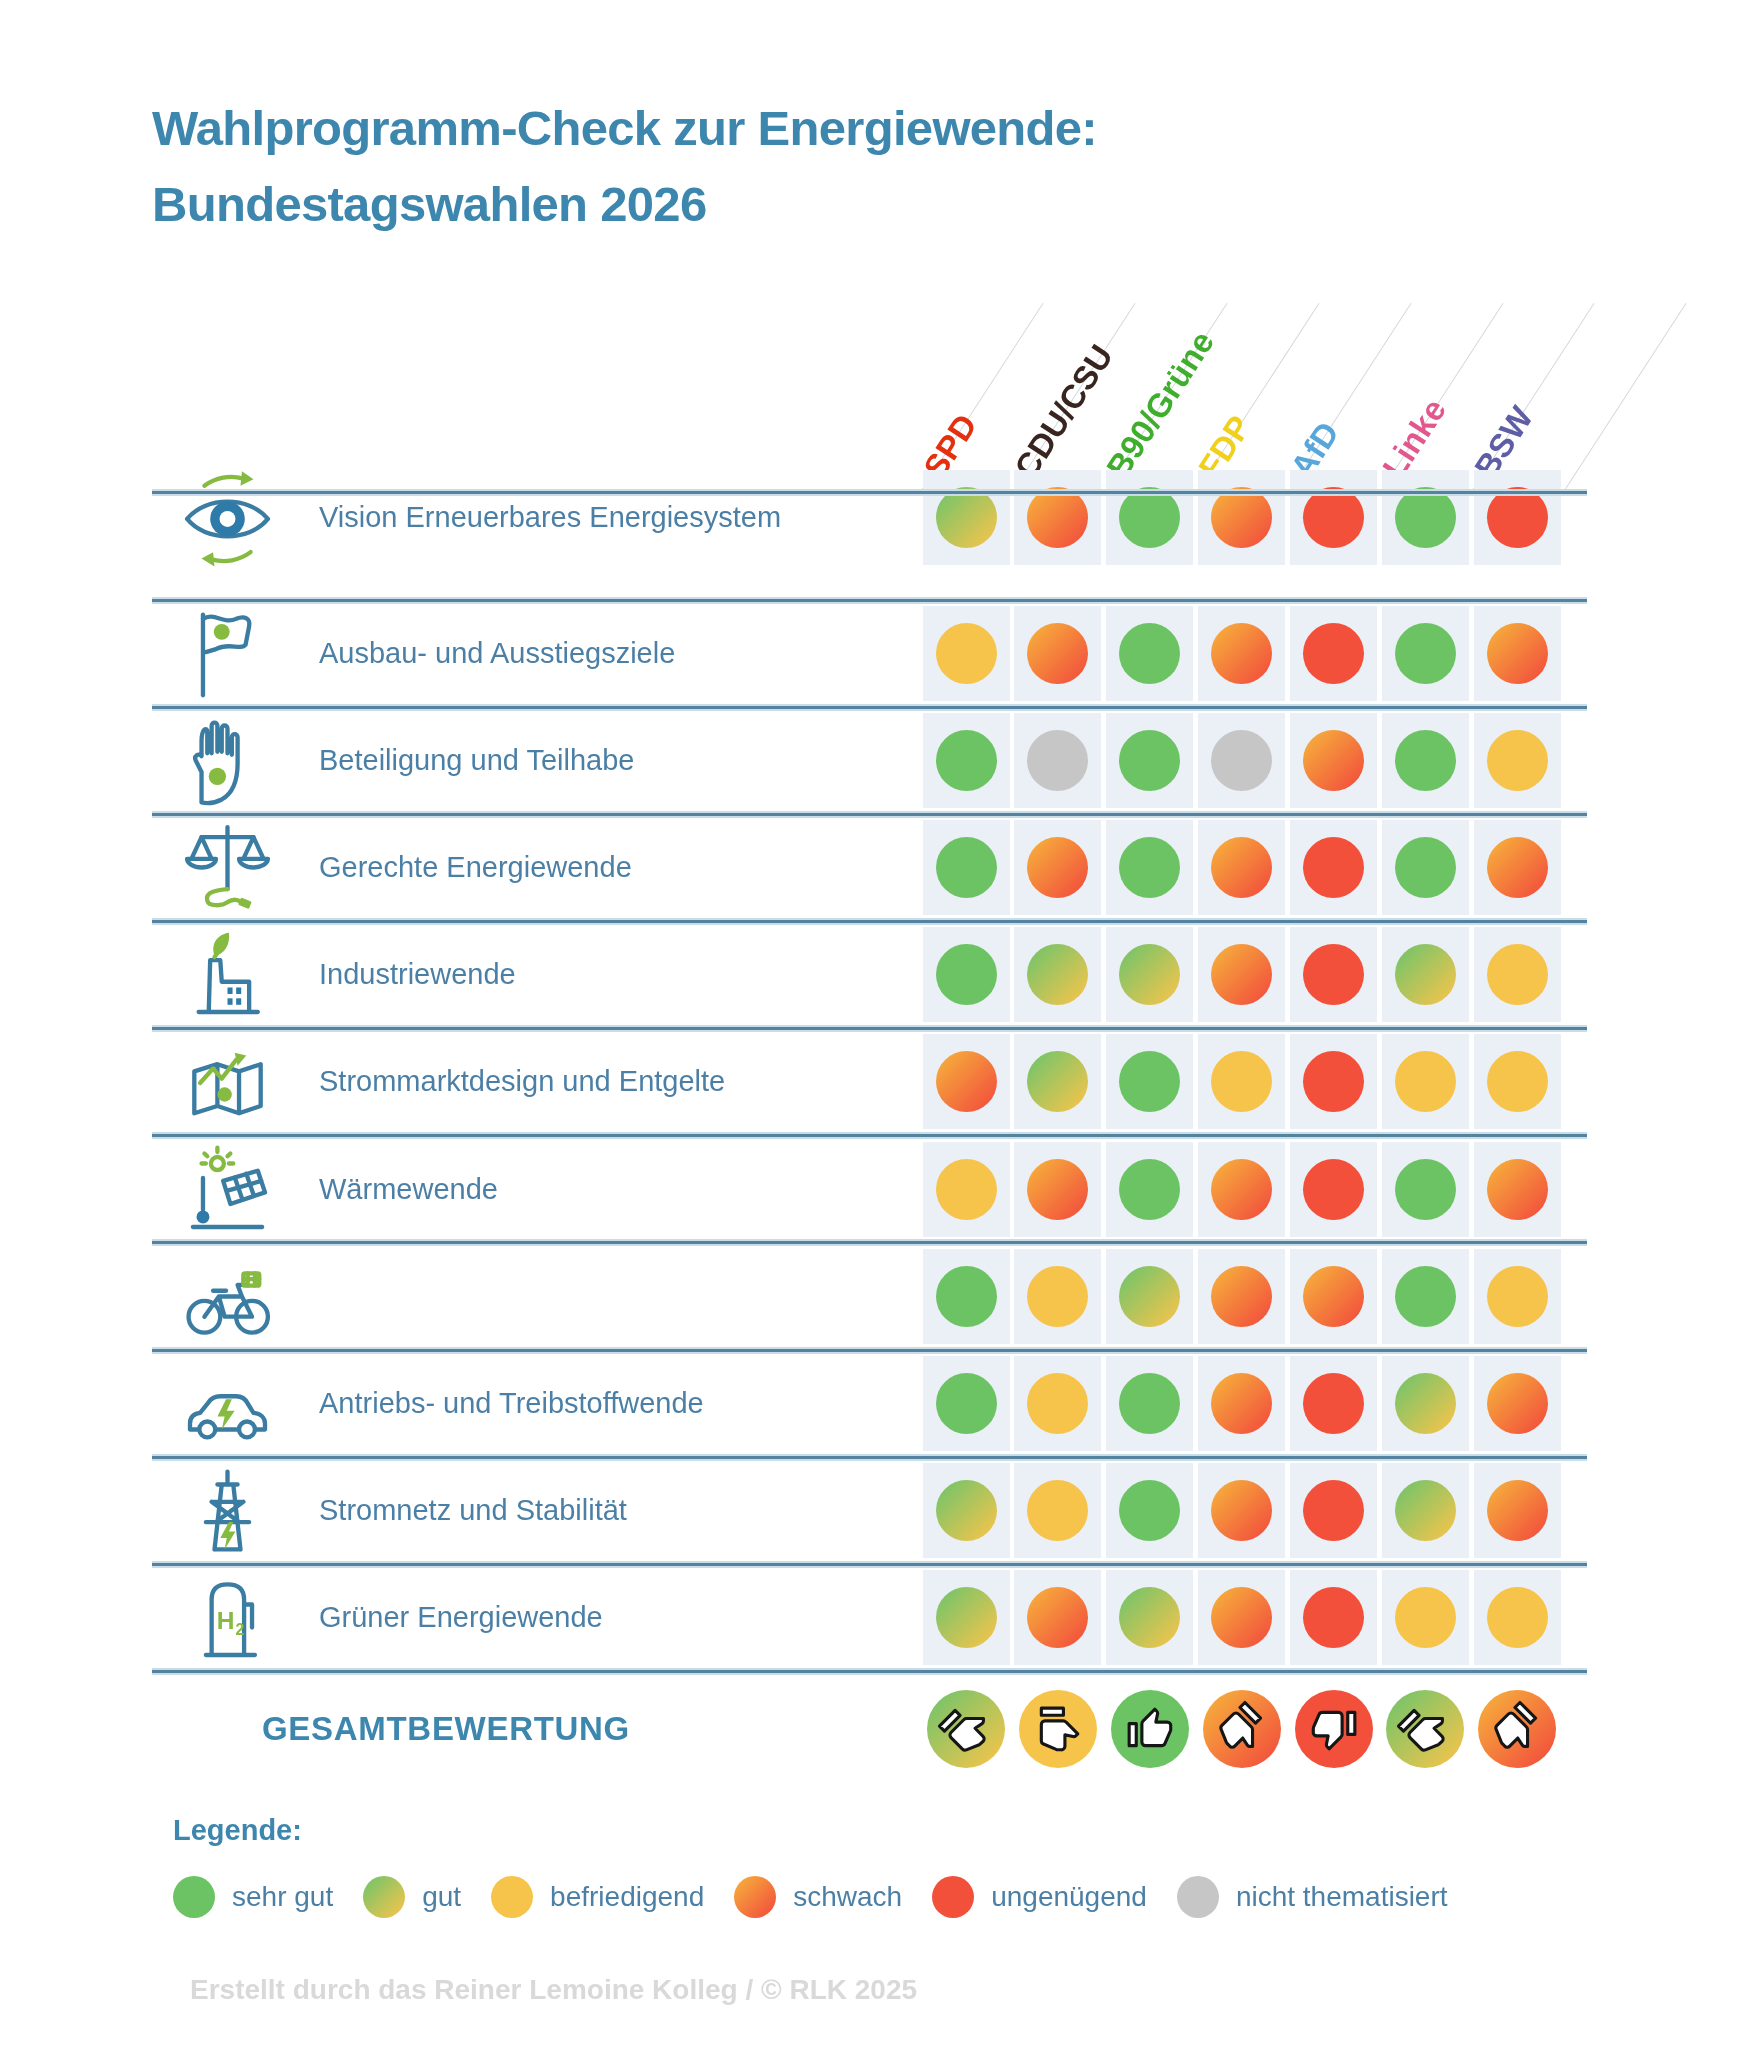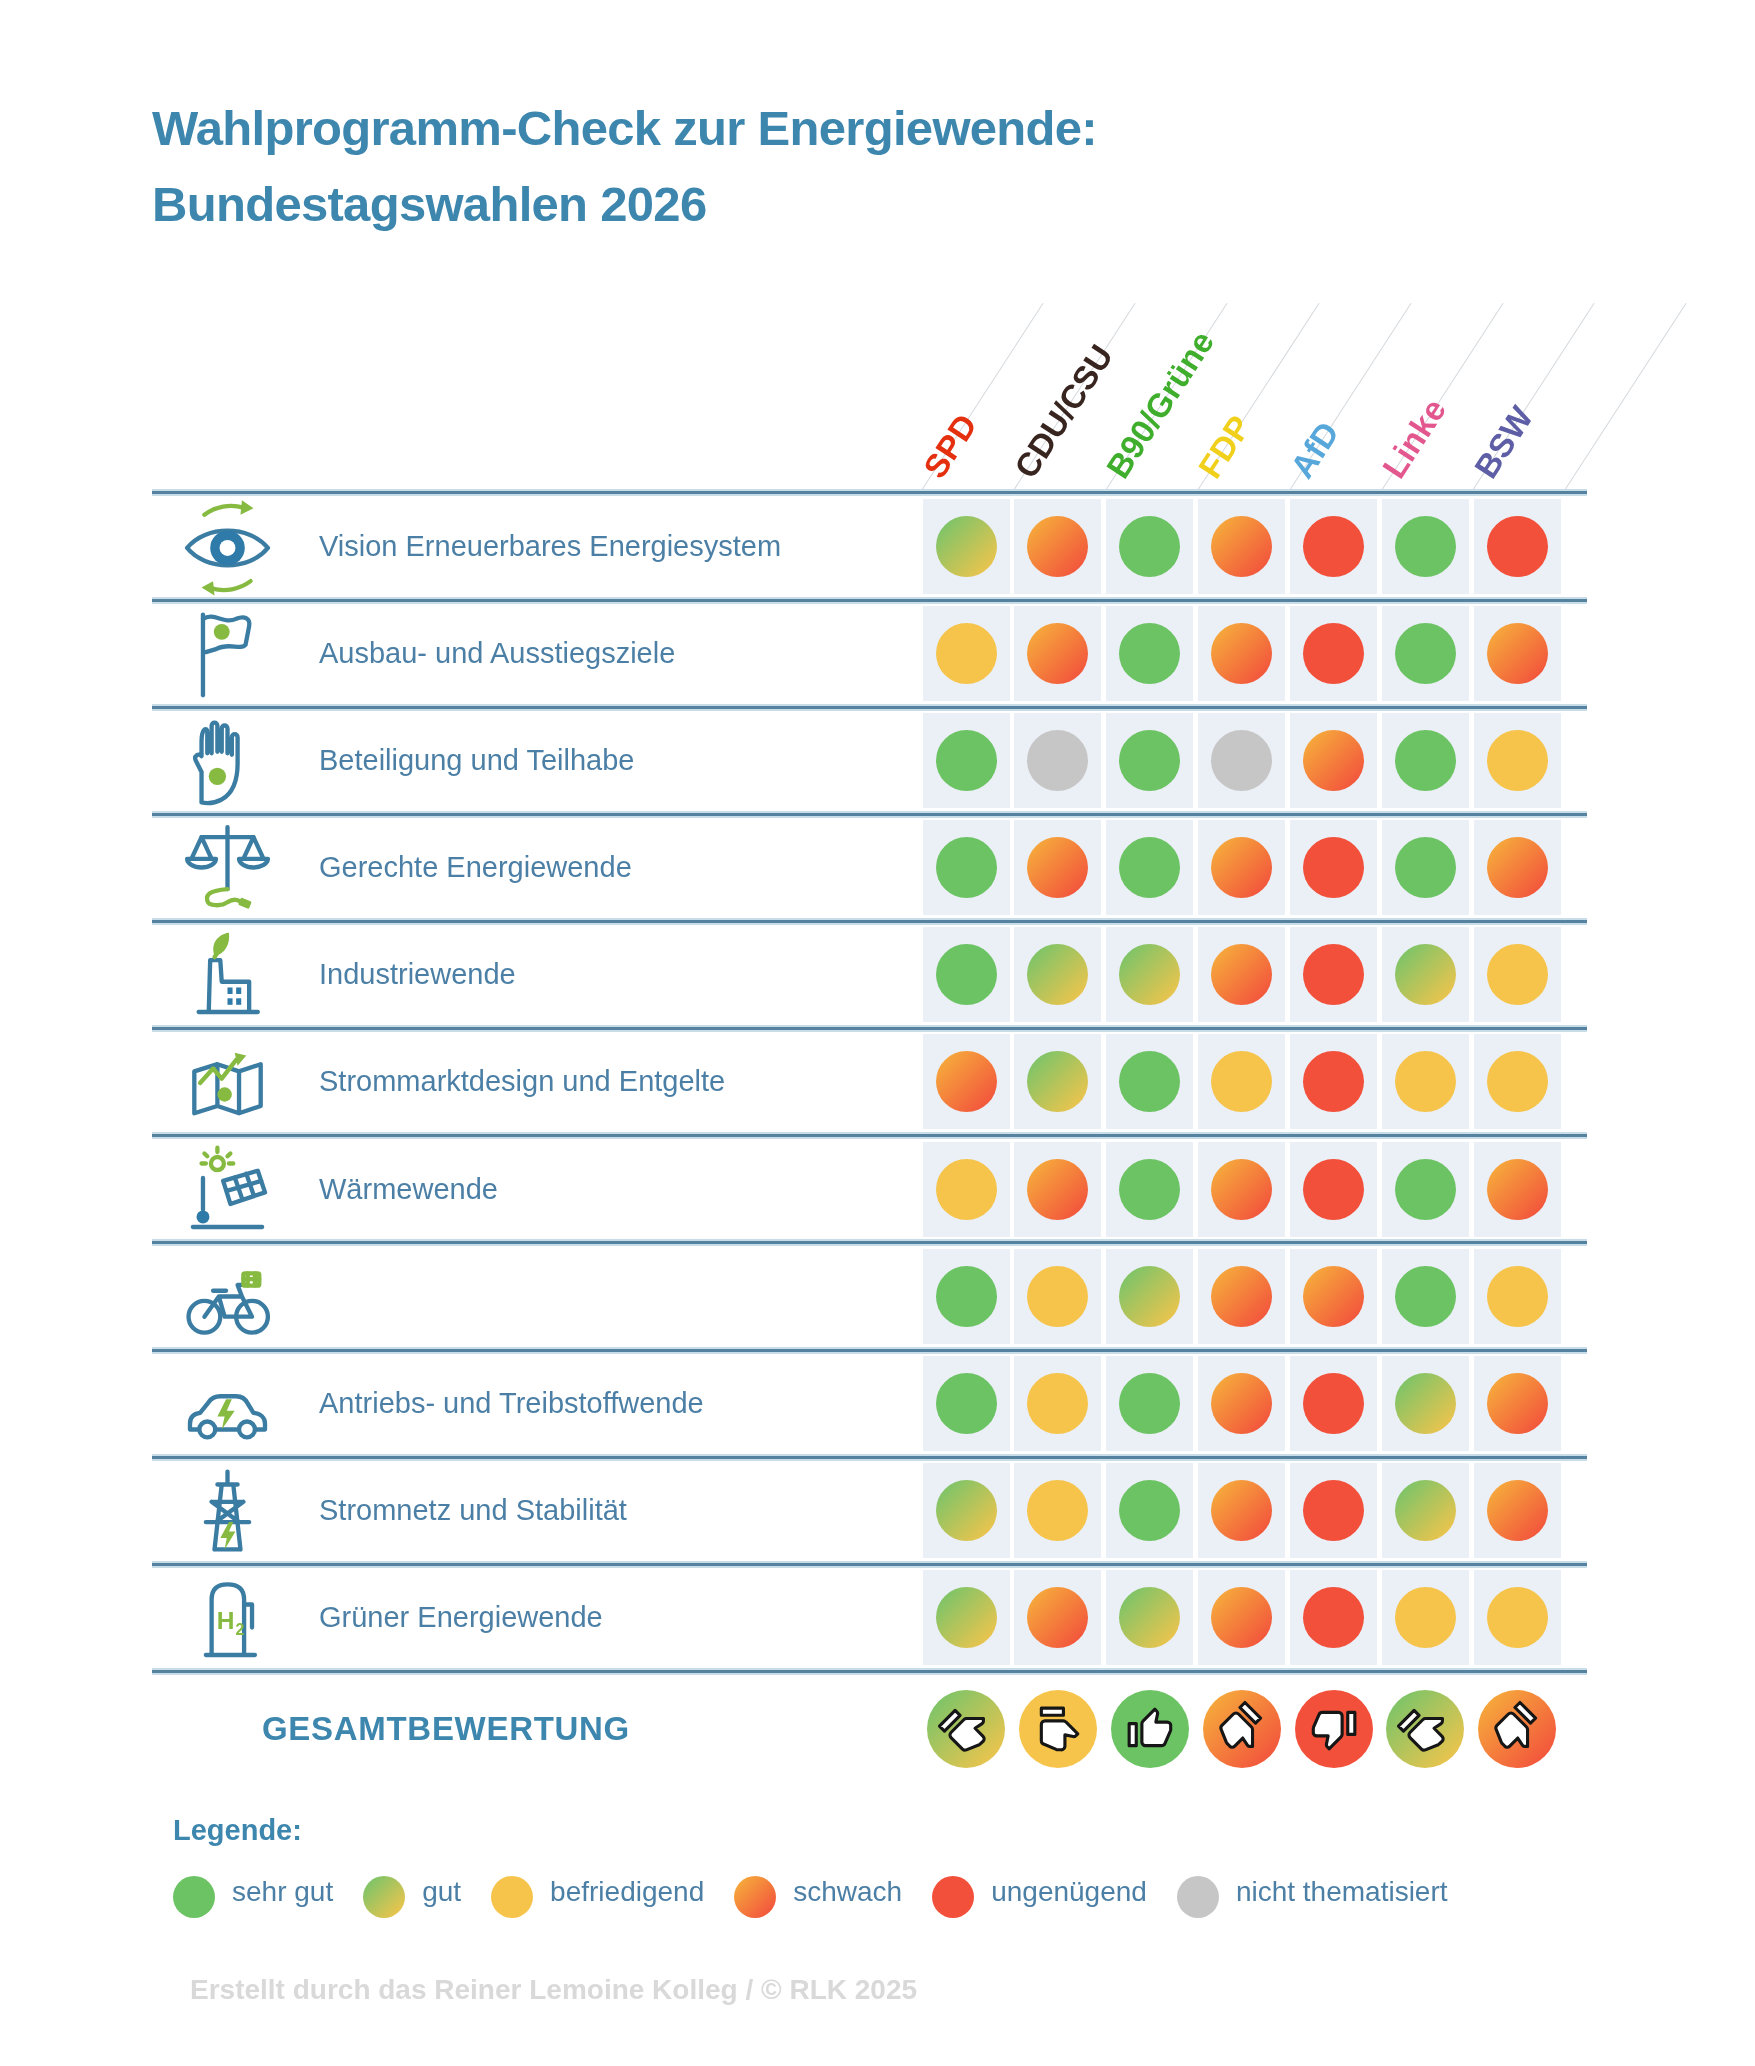--- a/index.html
+++ b/index.html
@@ -27,21 +27,21 @@
   
   .total-row{position:absolute;left:152px;top:1671px;width:1435px;height:116px;}
   .total-label{position:absolute;left:110px;top:0;height:100%;display:flex;align-items:center;
                font-size:33px;font-weight:bold;letter-spacing:0.7px;color:#3d86ae;}
   .badge{position:absolute;top:19px;width:78px;height:78px;border-radius:50%;
          display:flex;align-items:center;justify-content:center;}
   
   .legend{position:absolute;left:152px;top:1814px;width:1521px;}
   .legend-title{font-size:29px;font-weight:bold;color:#3d86ae;margin-left:21px;}
   .legend-items{display:flex;align-items:center;gap:30px;margin-top:29px;margin-left:21px;}
-  .litem{display:flex;gap:17px;}
+  .litem{display:flex;align-items:center;gap:17px;}
   .ldot{width:42px;height:42px;border-radius:50%;display:inline-block;}
   .llab{font-size:28px;color:#4b7fa5;white-space:nowrap;}
   .footer{position:absolute;left:190px;top:1974px;font-size:28px;font-weight:bold;color:#d9d9d9;}
   .ric{stroke:#3b7ca3;fill:none;stroke-width:6;stroke-linecap:round;stroke-linejoin:round;}
   .gr{stroke:#86ba40;}
   .grf{fill:#86ba40;stroke:none;}
 </style>
 </head>
 <body>
 
@@ -85,21 +85,21 @@
       <div class="hr" style="top:706px"></div>
       <div class="hr" style="top:813px"></div>
       <div class="hr" style="top:920px"></div>
       <div class="hr" style="top:1027px"></div>
       <div class="hr" style="top:1134px"></div>
       <div class="hr" style="top:1241px"></div>
       <div class="hr" style="top:1349px"></div>
       <div class="hr" style="top:1456px"></div>
       <div class="hr" style="top:1563px"></div>
       <div class="hr" style="top:1670px"></div>
-      <div class="row" style="top:493px;height:107px">
+      <div class="row" style="top:464px;height:107px">
           <div class="icb">
           <svg viewBox="0 0 140 140" width="101" height="101">
             <path class="ric" d="M14 72 C40 40 100 40 126 72 C100 104 40 104 14 72 Z"></path>
    <circle cx="70" cy="72" r="24" fill="#2e7aa9"></circle>
             <circle cx="70" cy="72" r="11" fill="#fff"></circle>
    <path class="ric gr" d="M38 26 A62 62 0 0 1 92 16"></path>
             <polygon class="grf" points="90,6 106,17 88,26"></polygon>
    <path class="ric gr" d="M102 118 A62 62 0 0 1 48 128"></path>
             <polygon class="grf" points="50,118 34,127 52,138"></polygon>
           </svg>

